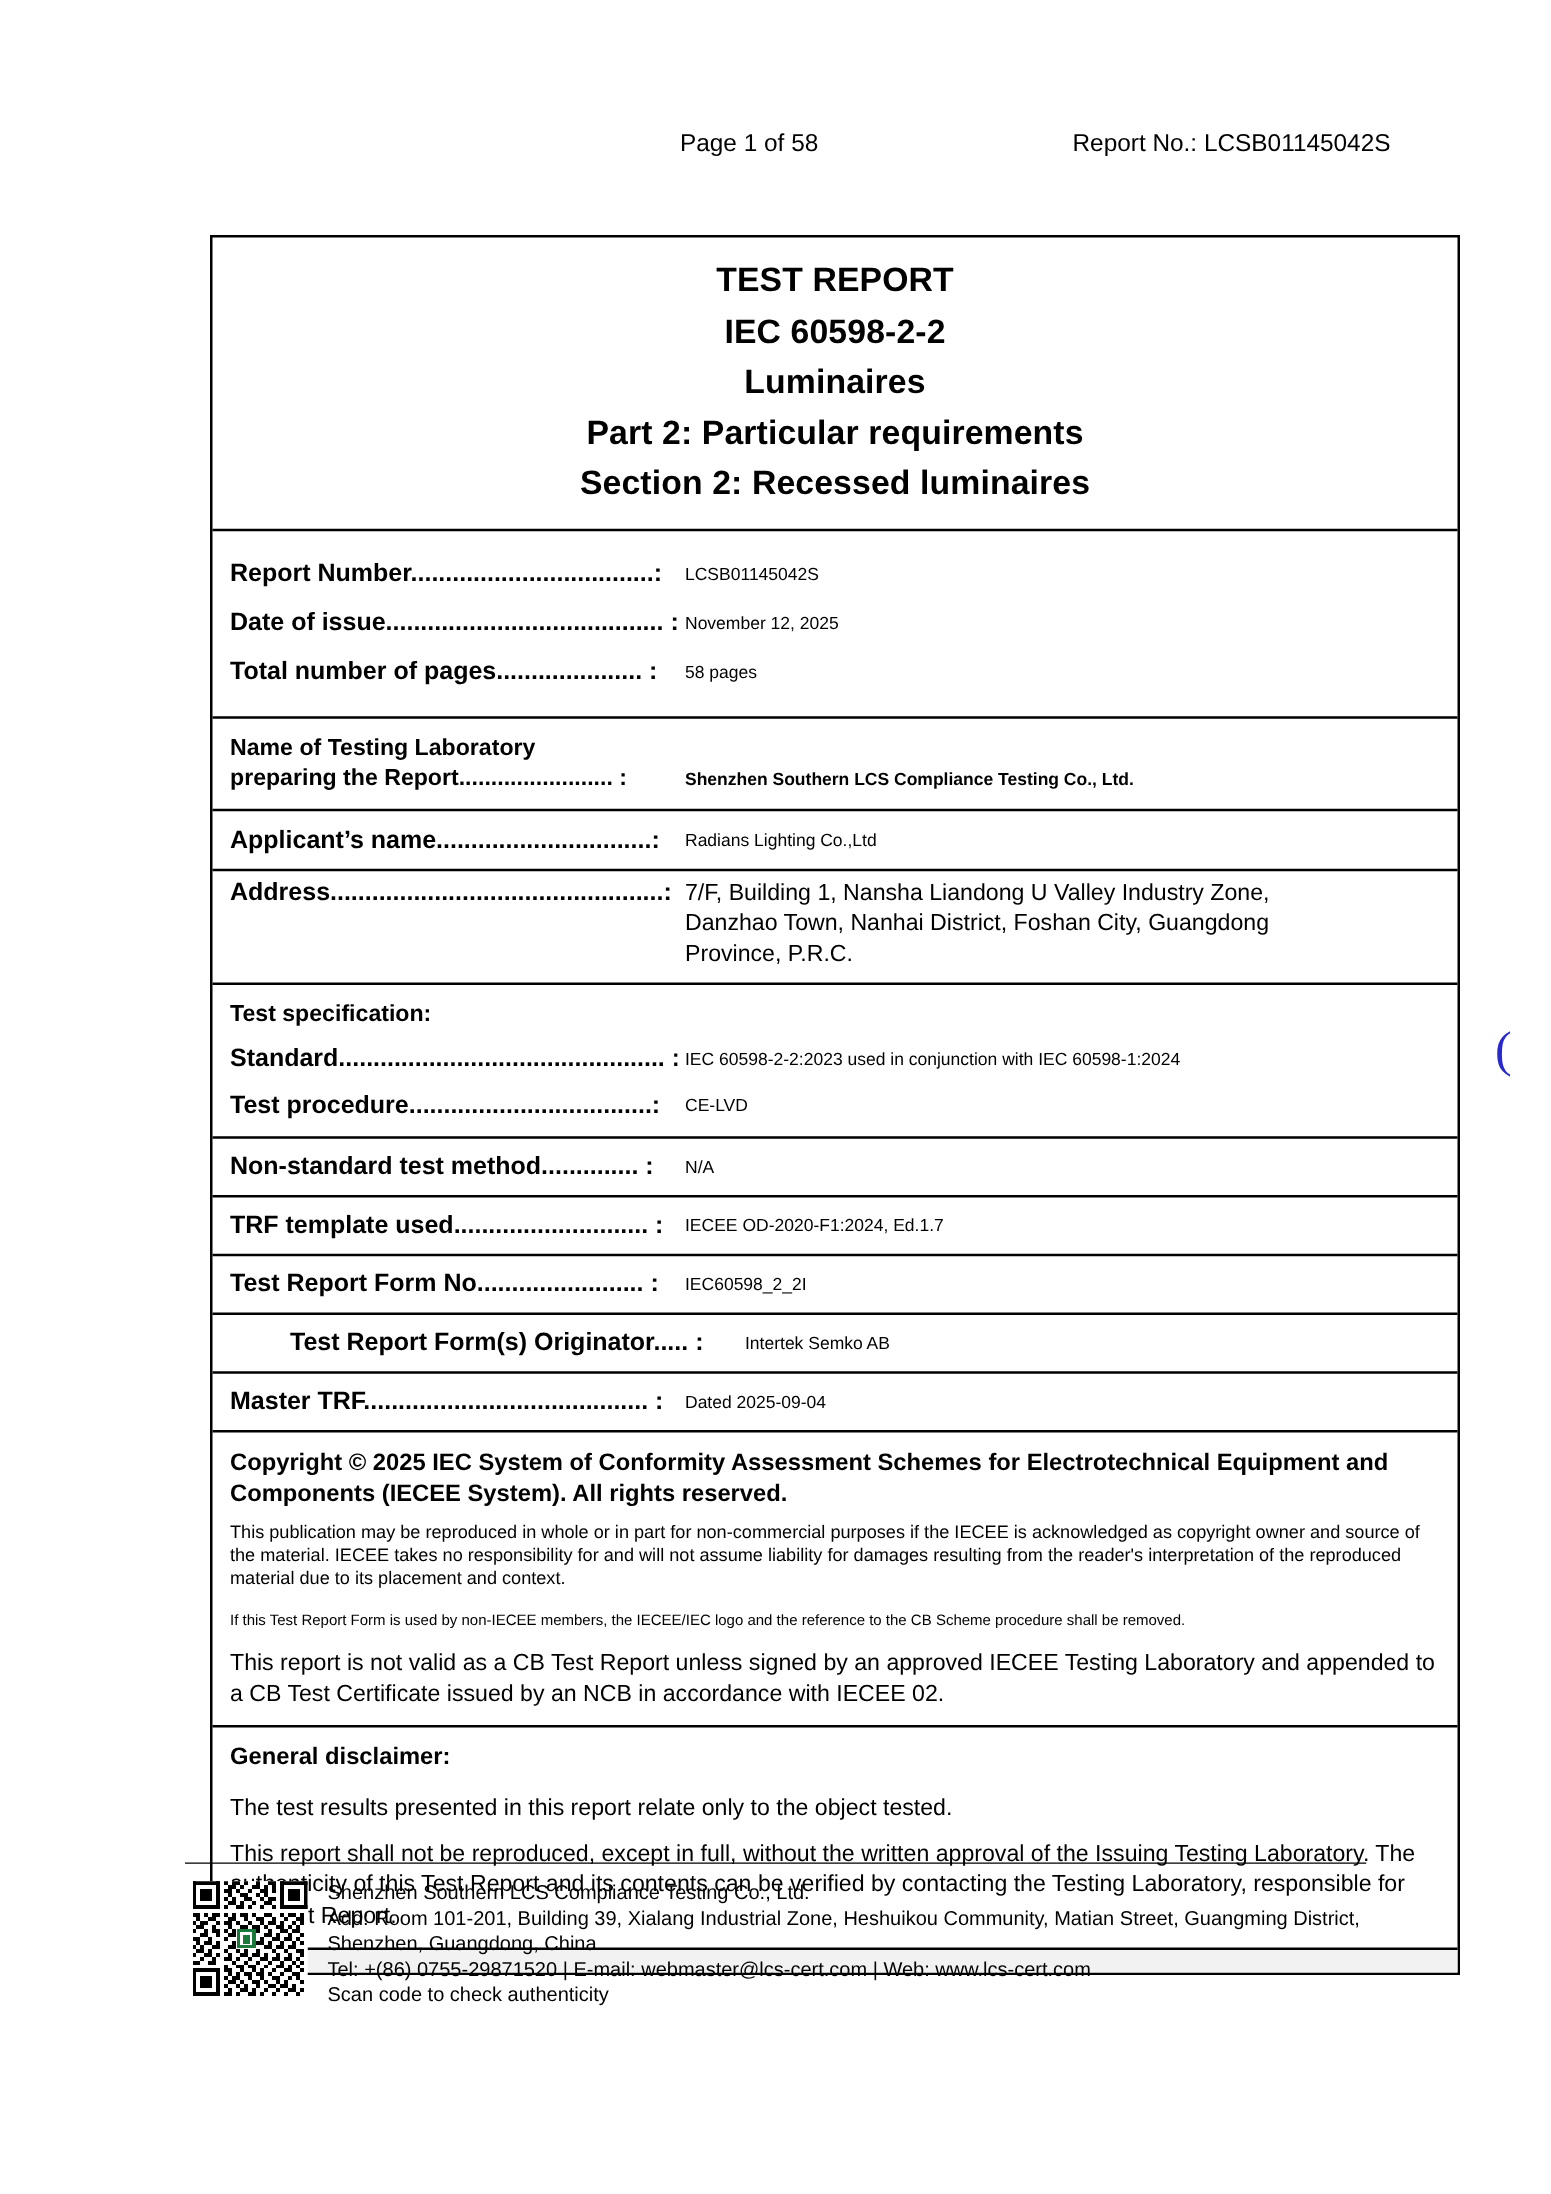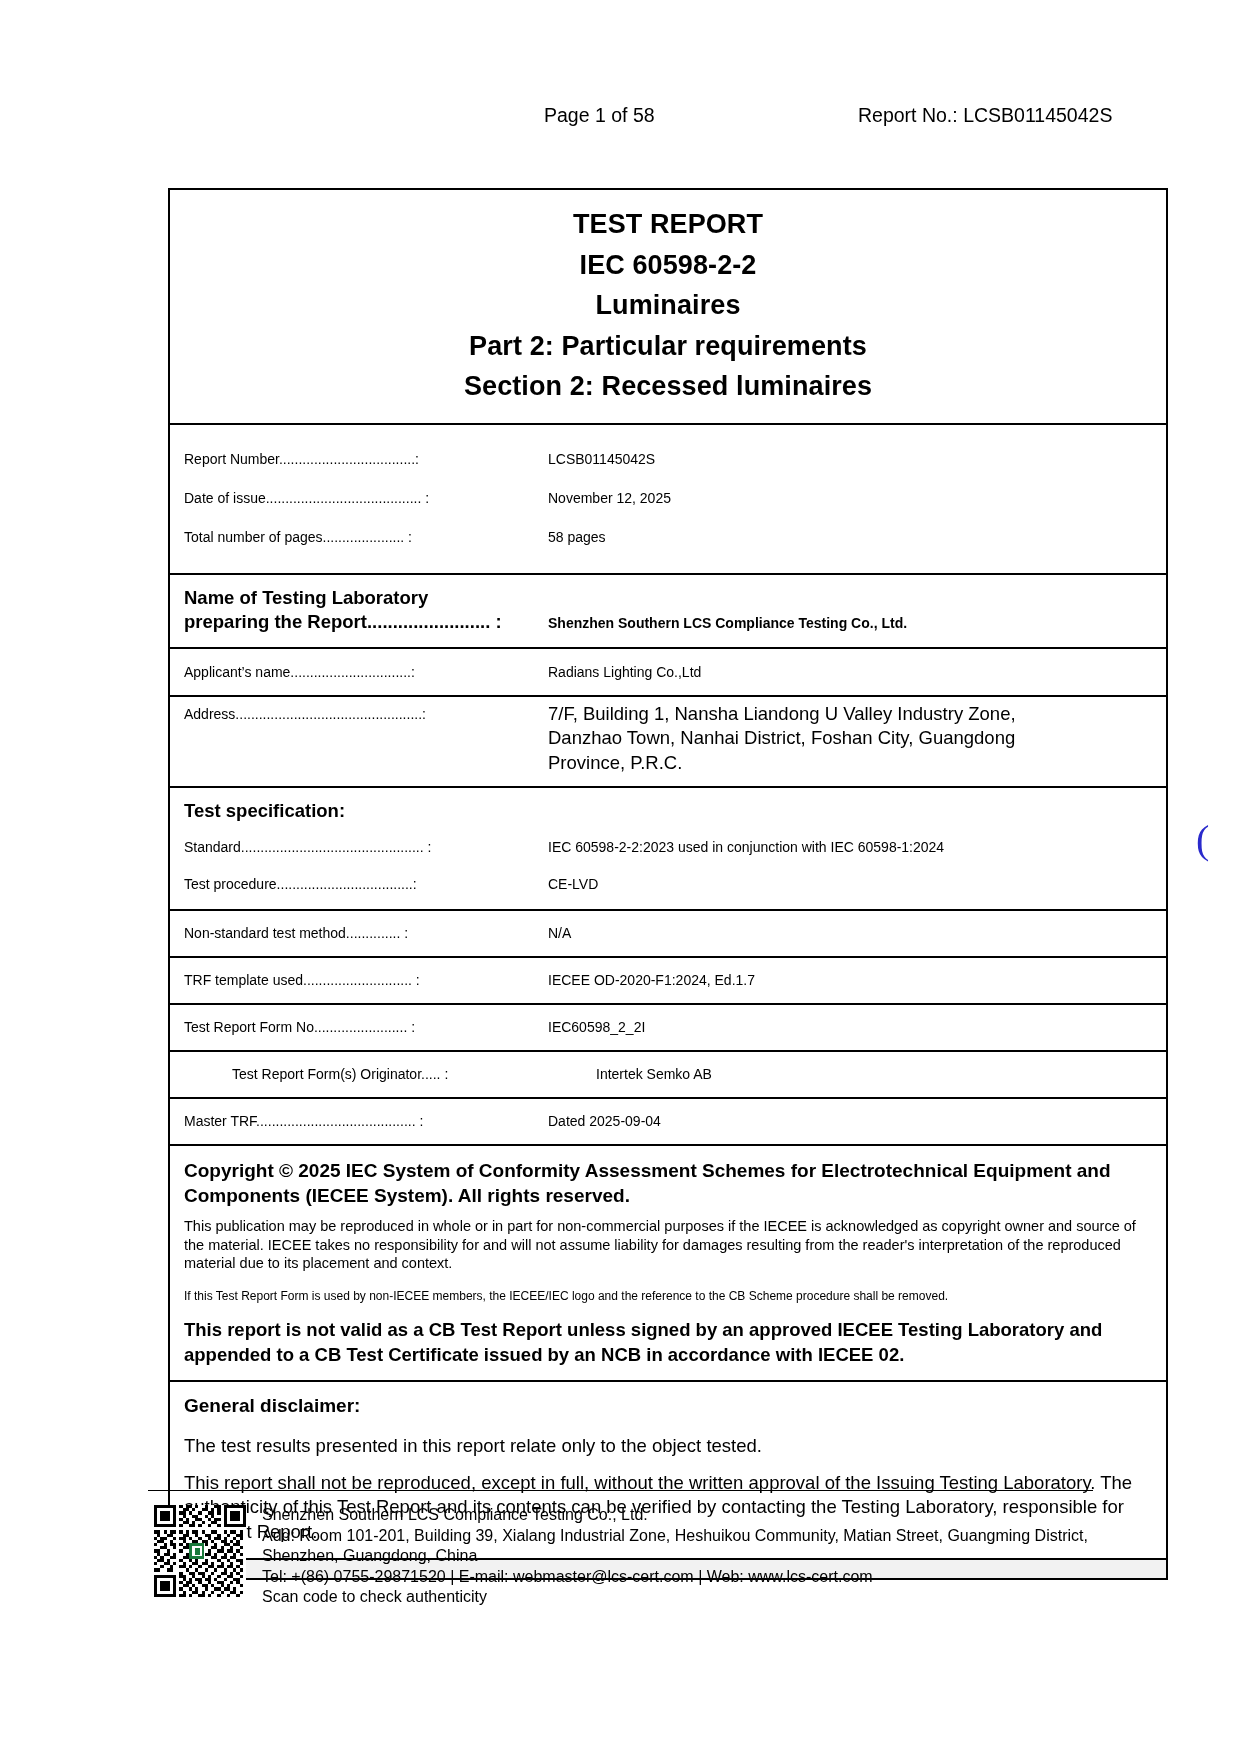--- a/index.html
+++ b/index.html
@@ -71,22 +71,22 @@
     font-weight: bold;
     font-size: 27px;
     line-height: 40.5px;
     letter-spacing: 0.1px;
   }
 
   
   .cell-label {
     width: 372px;
     flex: 0 0 372px;
-    font-weight: normal;
-    font-size: 14px;
+    font-weight: bold;
+    font-size: 20px;
     line-height: 24px;
     padding: 0 4px 0 14px;
     box-sizing: border-box;
     white-space: nowrap;
     overflow: hidden;
   }
   .cell-value {
     flex: 1 1 auto;
     font-size: 14px;
     line-height: 24px;
@@ -160,21 +160,21 @@
     font-size: 14.5px;
     line-height: 18.5px;
     margin-bottom: 11px;
   }
   .copy-note {
     font-size: 12px;
     line-height: 24.5px;
     margin-bottom: 10px;
   }
   .copy-strong {
-    font-weight: bold;
+    font-weight: normal;
     font-size: 18.5px;
     line-height: 24.5px;
   }
 
   
   .disc-group {
     padding: 12px 14px 14px 14px;
   }
   .disc-head {
     font-weight: bold;

